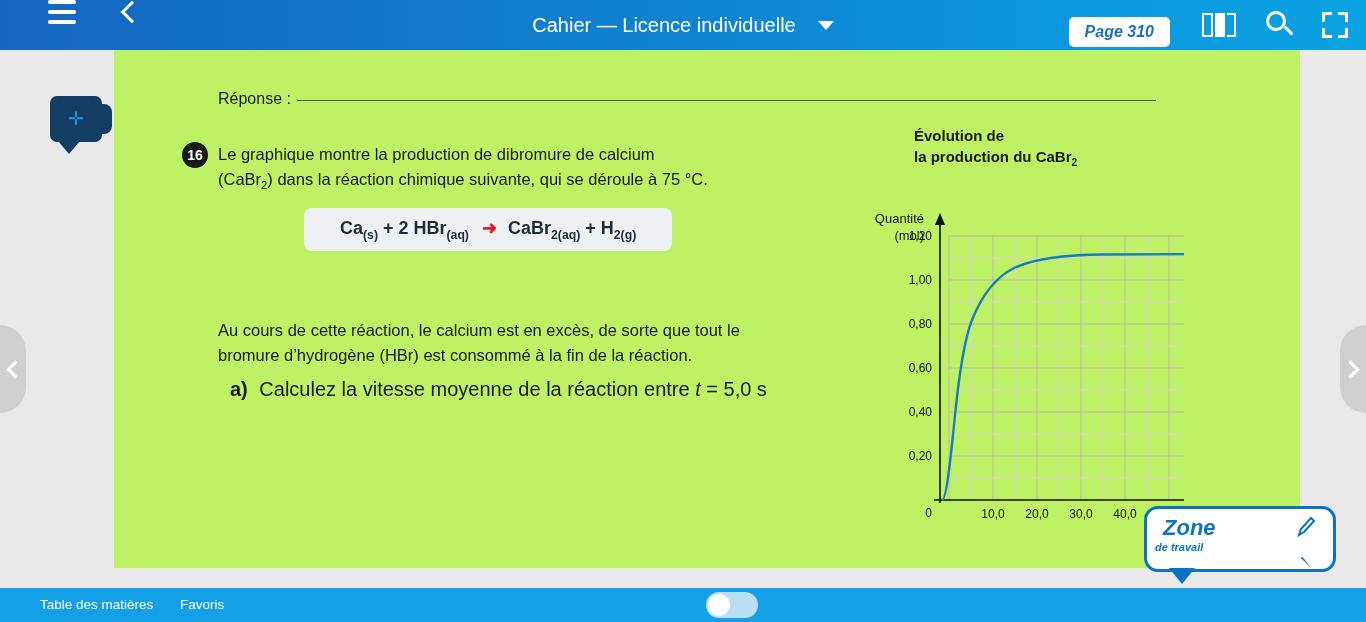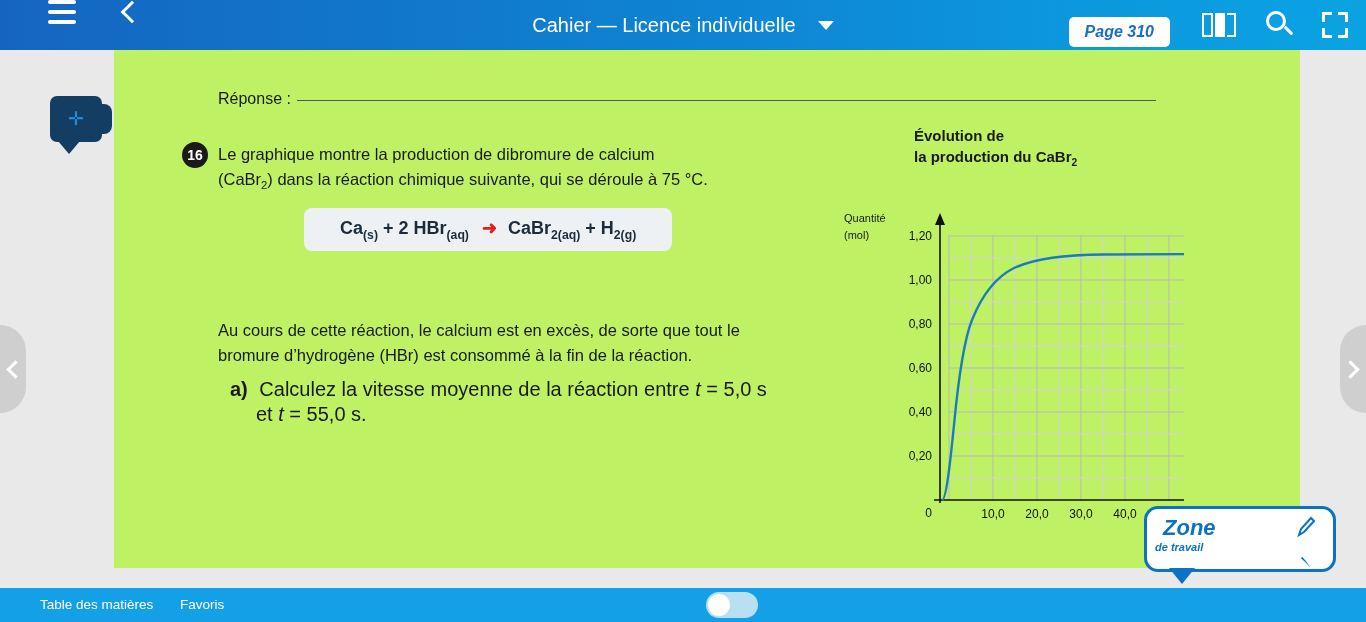--- a/index.html
+++ b/index.html
@@ -201,22 +201,22 @@
     position: absolute; left: 650px; top: 75px;
     width: 420px; height: 400px;
   }
   .chart-title {
     position: absolute; left: 150px; top: 0;
     width: 230px; text-align: left;
     font-size: 15px; font-weight: bold; color: #1a1a1a; line-height: 21px;
   }
   .y-label {
     position: absolute; left: 80px; top: 85px;
-    width: 80px; 
-    font-size: 11px; color: #1a1a1a; line-height: 17px;
+    width: 80px; text-align: right;
+    font-size: 13px; color: #1a1a1a; line-height: 17px;
   }
   .x-label {
     position: absolute; left: 420px; top: 405px;
     width: 60px; text-align: center;
     font-size: 13.5px; color: #1a1a1a; line-height: 16px;
   }
   .chart-svg { position: absolute; left: 0; top: 0; }
 
   
   .zone {
@@ -340,21 +340,20 @@
         Ca<sub>(s)</sub> + 2 HBr<sub>(aq)</sub>
         <span class="eq-arrow">➜</span>
         CaBr<sub>2(aq)</sub> + H<sub>2(g)</sub>
       </div>
 
       <div class="para-2">Au cours de cette réaction, le calcium est en excès, de sorte que tout le bromure d’hydrogène (HBr) est consommé à la fin de la réaction.</div>
 
       <div class="item-a">
         <b>a)</b>
         <span>Calculez la vitesse moyenne de la réaction entre <span class="it">t</span> = 5,0 s</span>
-        <span class="ind">et <span class="it">t</span> = 55,0 s.</span>
       </div>
 
       <div class="chart-wrap">
 
         <div class="chart-title">
           <span>Évolution de</span><br>
           <span>la production du CaBr</span><sub>2</sub>
         </div>
 
         <div class="y-label">

